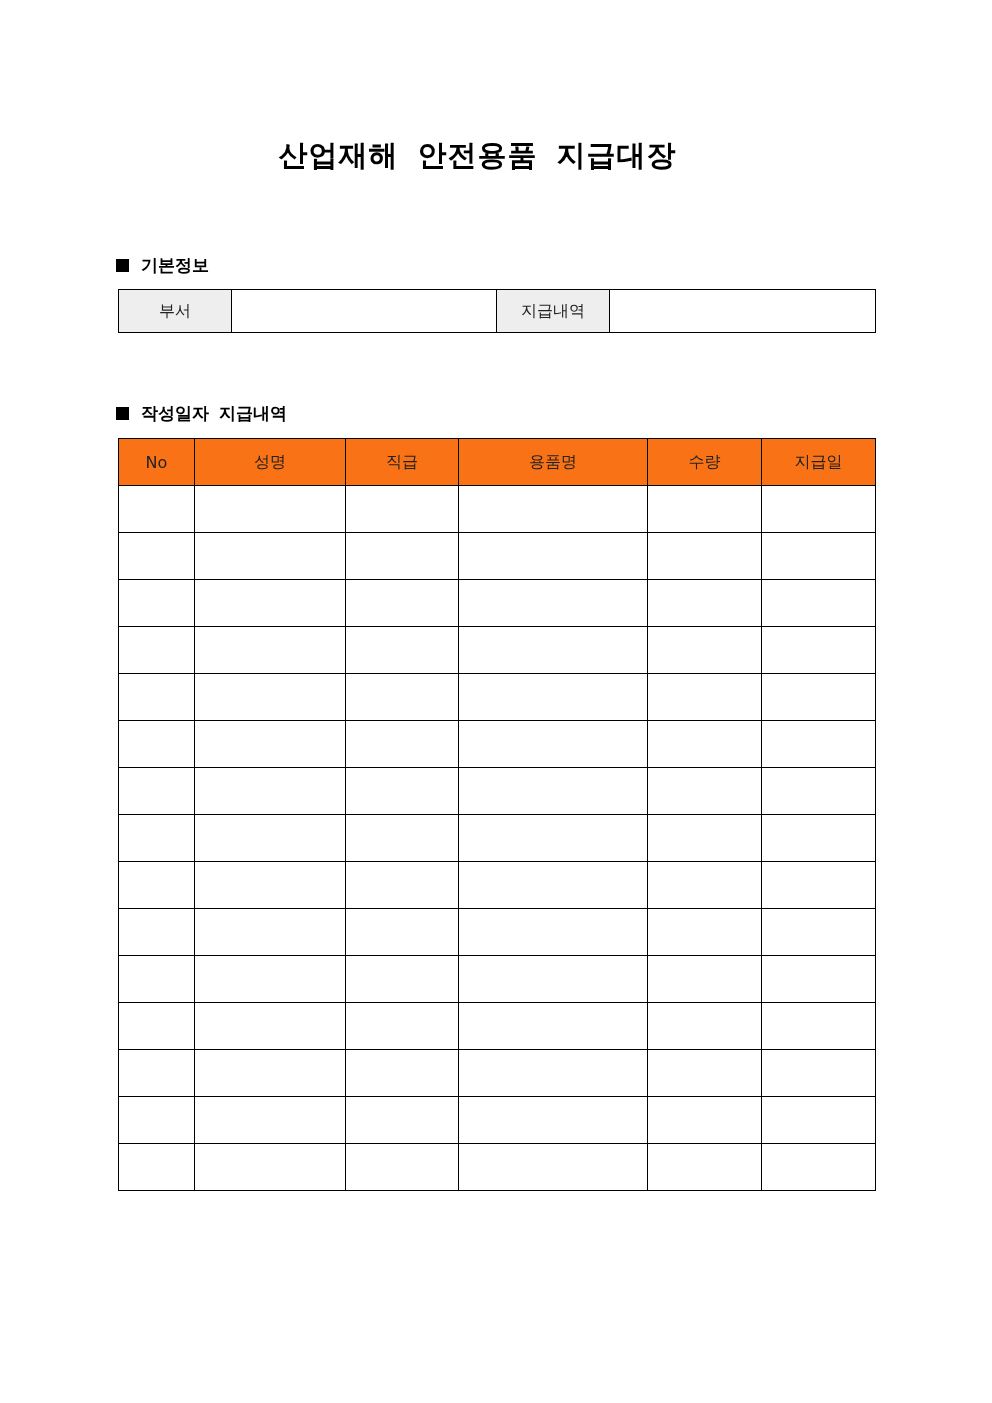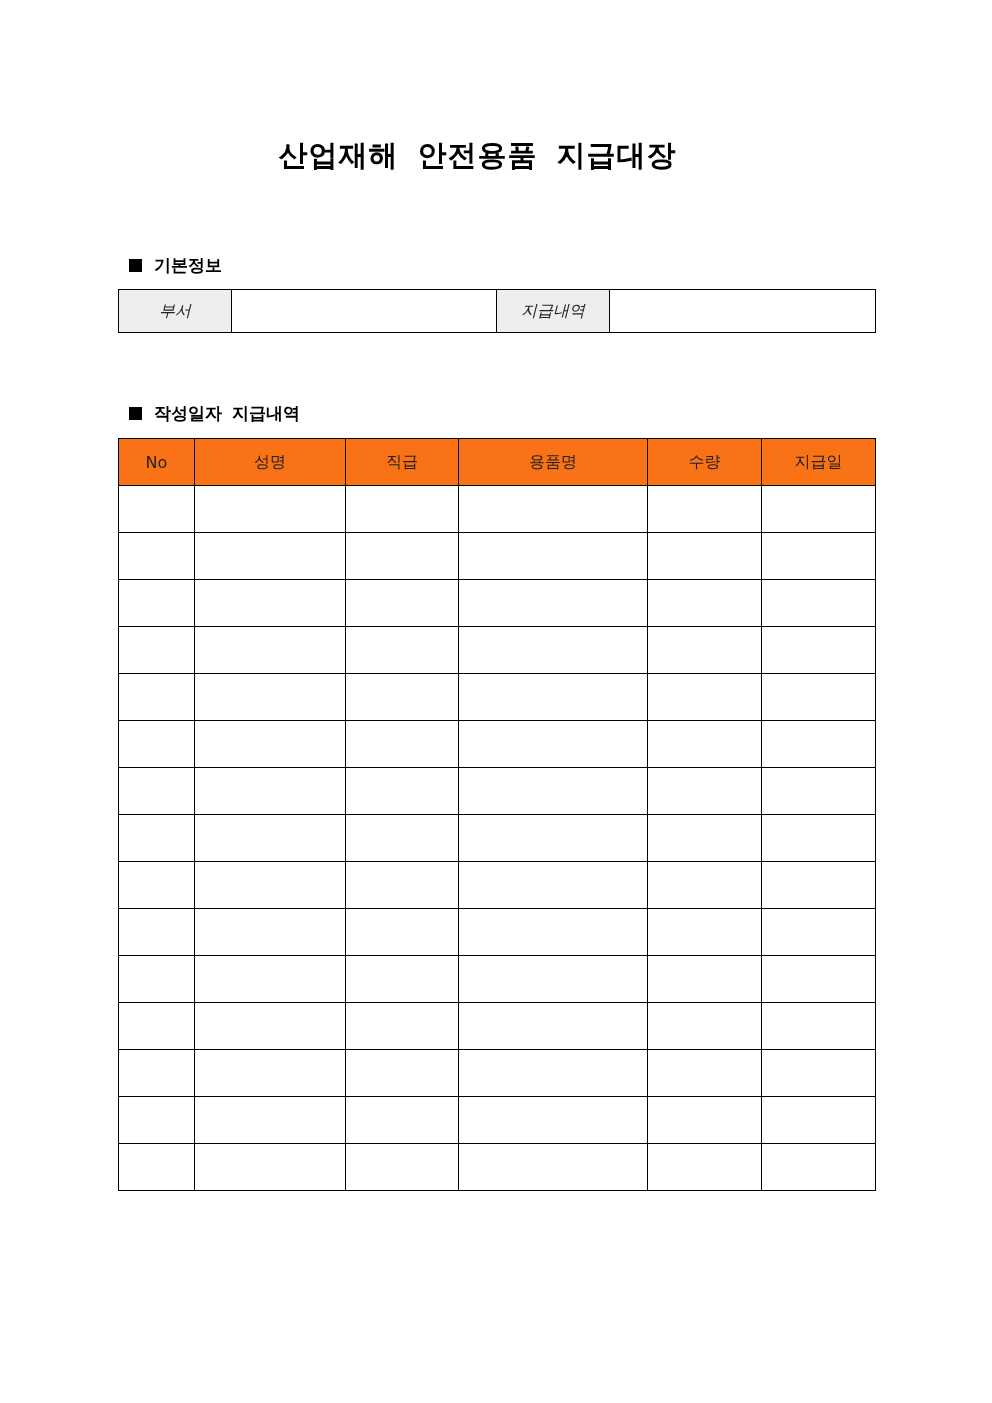--- a/index.html
+++ b/index.html
@@ -1,25 +1,25 @@
 <!DOCTYPE html>
 <html><head>
 <meta charset="utf-8">
 <style>
   html, body { margin: 0; padding: 0; background: #ffffff; }
   body { width: 992px; height: 1403px; position: relative; font-family: "DejaVu Sans", "Liberation Sans", sans-serif; color: #000; }
   .title { position: absolute; top: 136px; left: 0; width: 955px; text-align: center; font-size: 29px; font-weight: bold; letter-spacing: 1px; word-spacing: 8px; }
-  .section-heading { position: absolute; left: 129px; font-size: 17px; font-weight: bold; display: flex; align-items: center; }
+  .section-heading { position: absolute; left: 116px; font-size: 17px; font-weight: bold; display: flex; align-items: center; }
   .section-heading .sq { display: inline-block; width: 13px; height: 13px; background: #000; margin-right: 12px; }
   .section-heading .txt { word-spacing: 4px; }
   table { border-collapse: collapse; position: absolute; table-layout: fixed; }
   td, th { border: 1px solid #000; padding: 0; text-align: center; vertical-align: middle; font-weight: normal; font-size: 16px; color: #222; }
   .label-cell { background: #eeeeee; }
   .info-table { left: 118px; top: 289px; width: 757px; }
-  .info-table td { height: 42px; font-style: italic; }
+  .info-table td { height: 42px; }
   .issue-table { left: 118px; top: 438px; width: 757px; }
   .issue-table th { height: 46px; background: #f97316; }
   .issue-table td { height: 46px; }
 </style>
 </head>
 <body>
 
 <div class="title">산업재해 안전용품 지급대장</div>
 
 <div class="section-heading" style="top:254px;">

